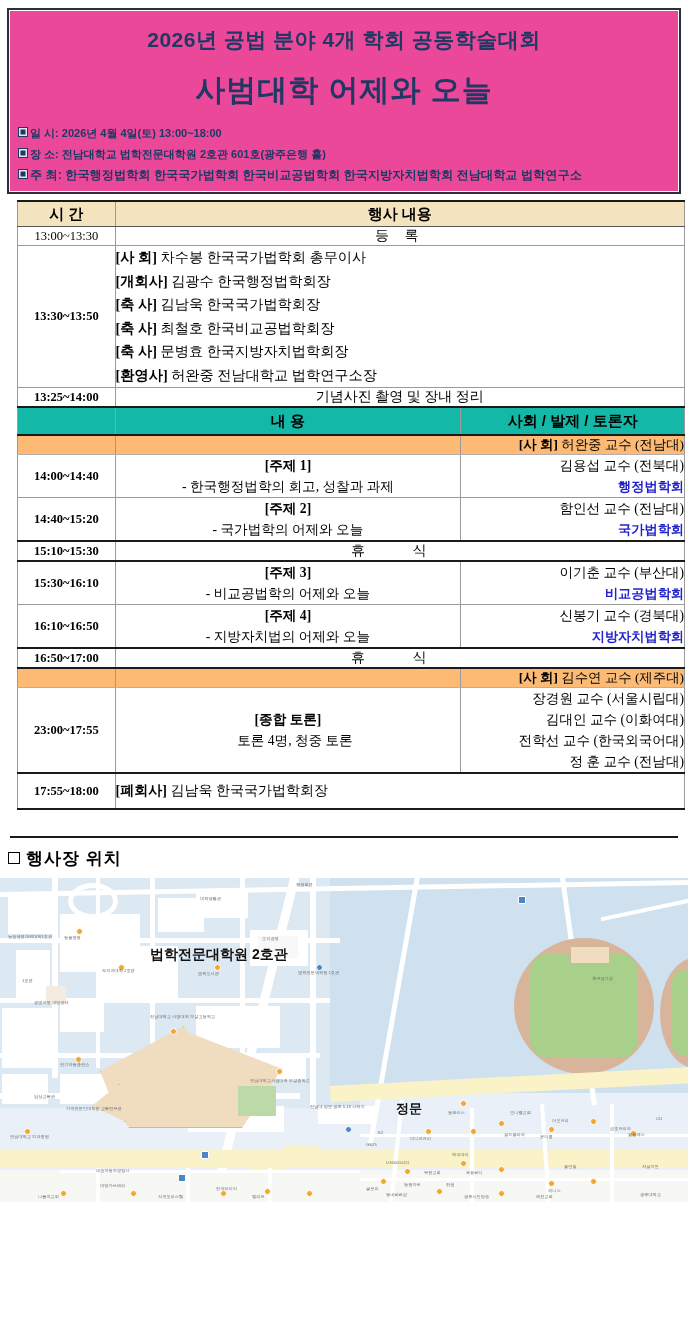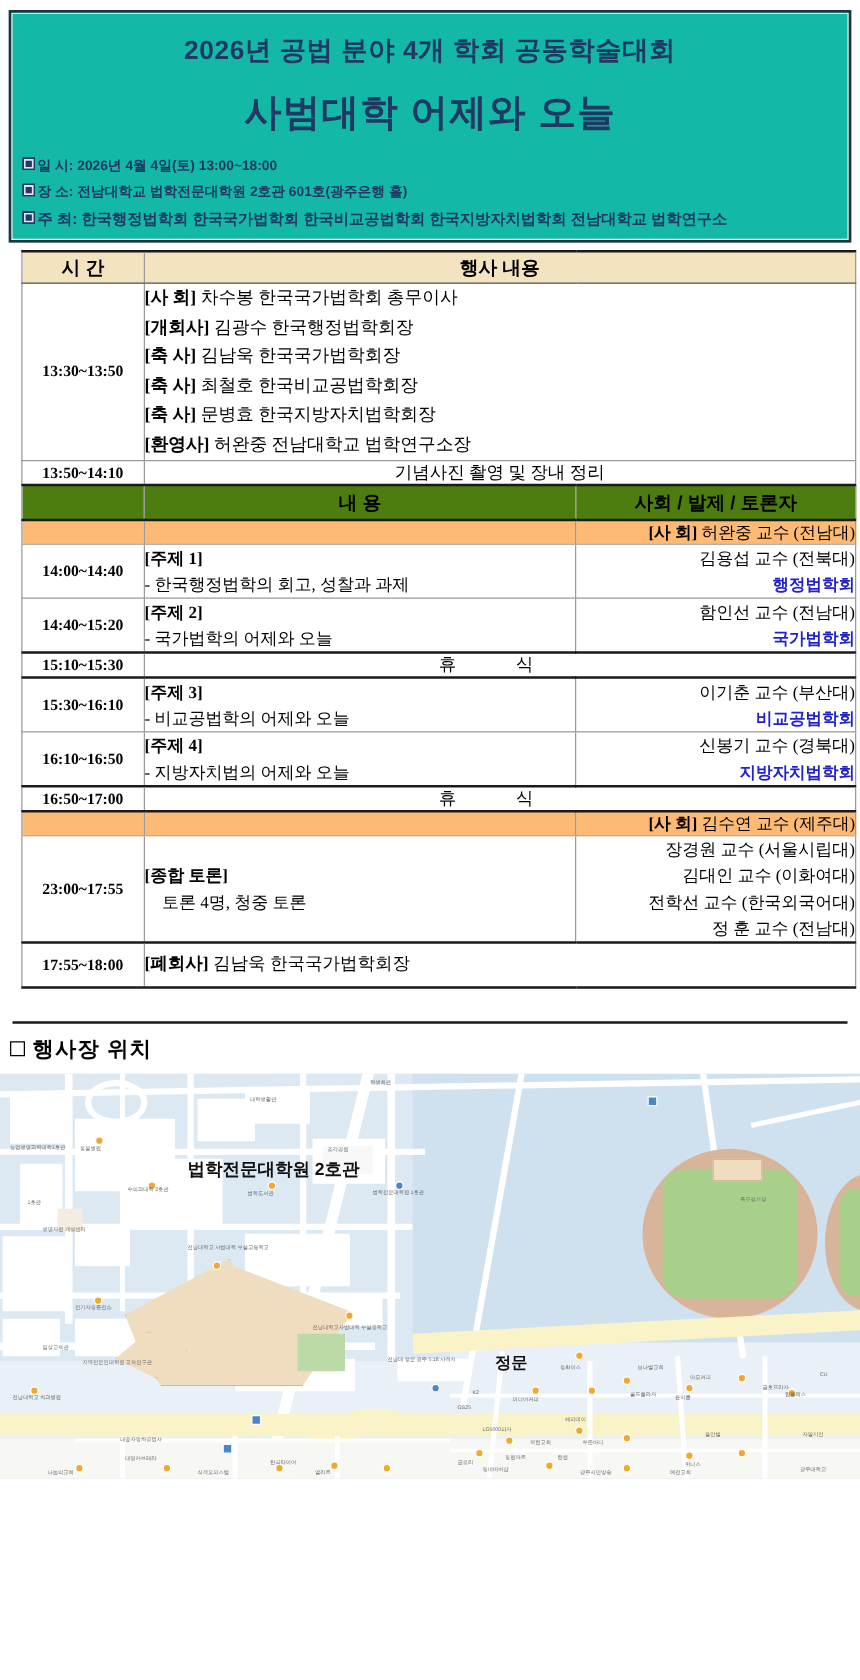--- a/index.html
+++ b/index.html
@@ -12,21 +12,21 @@
     width: 688px;
     height: 1344px;
     font-family: "Liberation Serif", "DejaVu Serif", serif;
     position: relative;
     overflow: hidden;
   }
 
   
   .banner {
     margin: 8px 7px 0 7px;
-    background: #14b8a6;
+    background: #ec4899;
     border: 2px solid #2b2f3c;
     box-shadow: 0 0 0 1px #ffffff inset;
     padding: 10px 0 8px 0;
     box-sizing: border-box;
     height: 186px;
     position: relative;
   }
   .banner-line1 {
     text-align: center;
     color: #1f3864;
@@ -94,21 +94,21 @@
     background: #f3e3bf;
     text-align: center;
     font-weight: bold;
     font-size: 15px;
     height: 24px;
     font-family: "Liberation Sans", "DejaVu Sans", sans-serif;
     border-top: 2px solid #1a1a1a !important;
     border-bottom: 1.5px solid #555 !important;
   }
   .hdr2 {
-    background: #4d7c0f;
+    background: #14b8a6;
     text-align: center;
     font-weight: bold;
     font-size: 15px;
     height: 26px;
     font-family: "Liberation Sans", "DejaVu Sans", sans-serif;
     border-top: 2px solid #1a1a1a !important;
     border-bottom: 2px solid #1a1a1a !important;
   }
 
   td.time {
@@ -132,20 +132,21 @@
     font-size: 14px;
     line-height: 22px;
   }
   .ceremony-line { white-space: nowrap; font-size: 14.2px; line-height: 23.5px; }
   .lbl { font-weight: bold; display: inline-block; }
 
   td.topic {
     padding: 4px 0 4px 10px;
     font-size: 13.6px;
     line-height: 21px;
+    text-align: center;
   }
   .topic-title { font-weight: bold; }
 
   td.people {
     text-align: right;
     padding: 4px 8px 4px 0;
     font-size: 13.6px;
     line-height: 21px;
   }
   .society { color: #2222cc; font-weight: bold; font-size: 13.2px; }
@@ -278,20 +279,24 @@
         <col class="col-mid">
         <col class="col-right">
   </colgroup>
   <tbody>
 
     <tr>
       <td class="hdr">시 간</td>
       <td class="hdr" colspan="2">행사 내용</td>
     </tr>
 
+    <tr>
+      <td class="time reg">13:00~13:30</td>
+      <td class="ctr wide-sp" colspan="2">등    록</td>
+    </tr>
 
     <tr>
       <td class="time">13:30~13:50</td>
       <td class="body-cell" colspan="2">
         <div class="ceremony-line">
           <span class="lbl">[사  회]</span>
           <span>차수봉 한국국가법학회 총무이사</span>
         </div>
         <div class="ceremony-line">
           <span class="lbl">[개회사]</span>
@@ -310,21 +315,21 @@
           <span>문병효 한국지방자치법학회장</span>
         </div>
         <div class="ceremony-line">
           <span class="lbl">[환영사]</span>
           <span>허완중 전남대학교 법학연구소장</span>
         </div>
       </td>
     </tr>
 
     <tr>
-      <td class="time">13:50~14:10</td>
+      <td class="time">13:25~14:00</td>
       <td class="ctr" colspan="2">기념사진 촬영 및 장내 정리</td>
     </tr>
 
     <tr>
       <td class="hdr2"></td>
       <td class="hdr2">내        용</td>
       <td class="hdr2">사회 / 발제 / 토론자</td>
     </tr>
 
     <tr class="chair-row">

